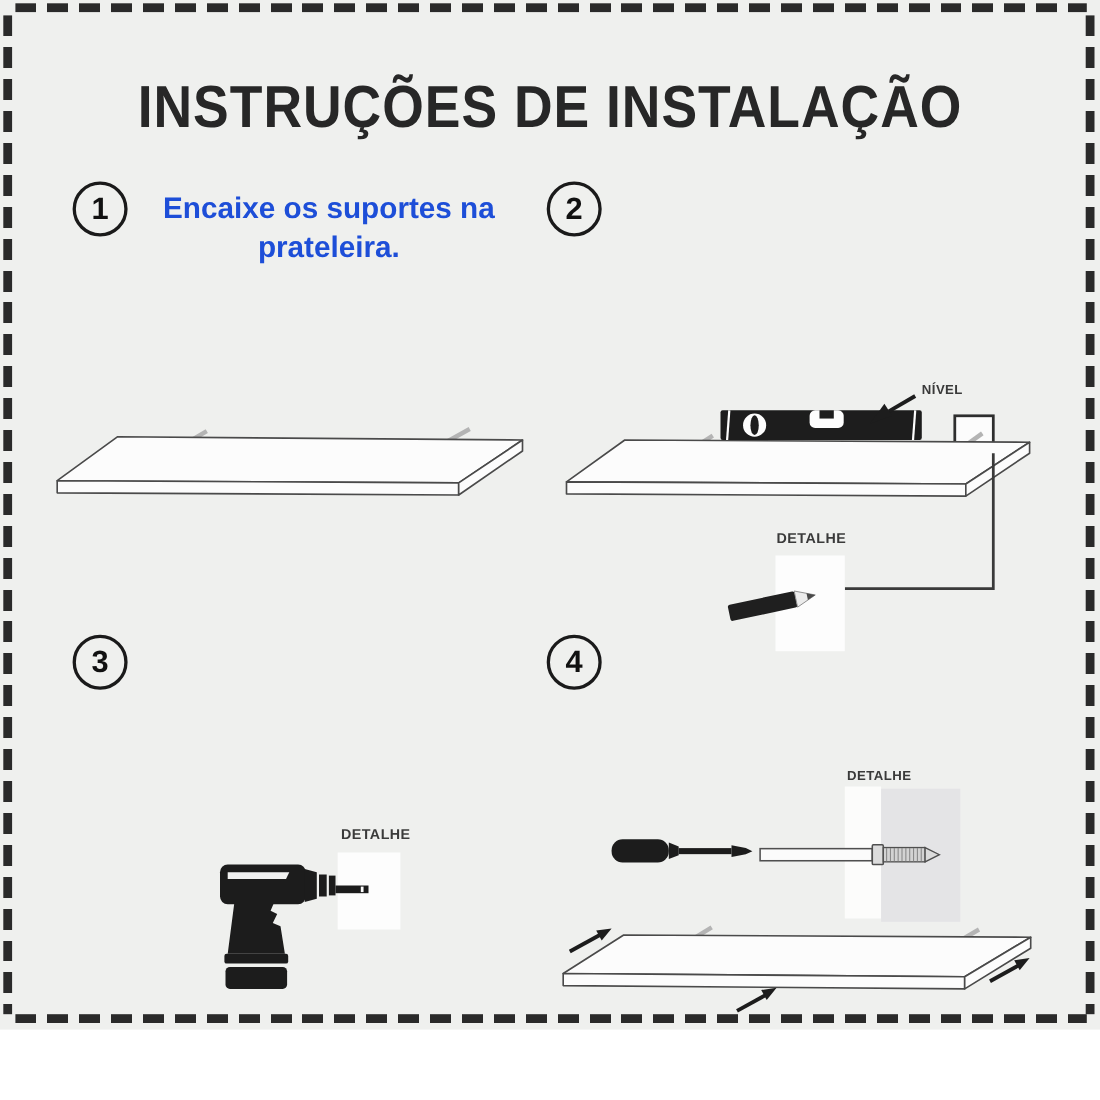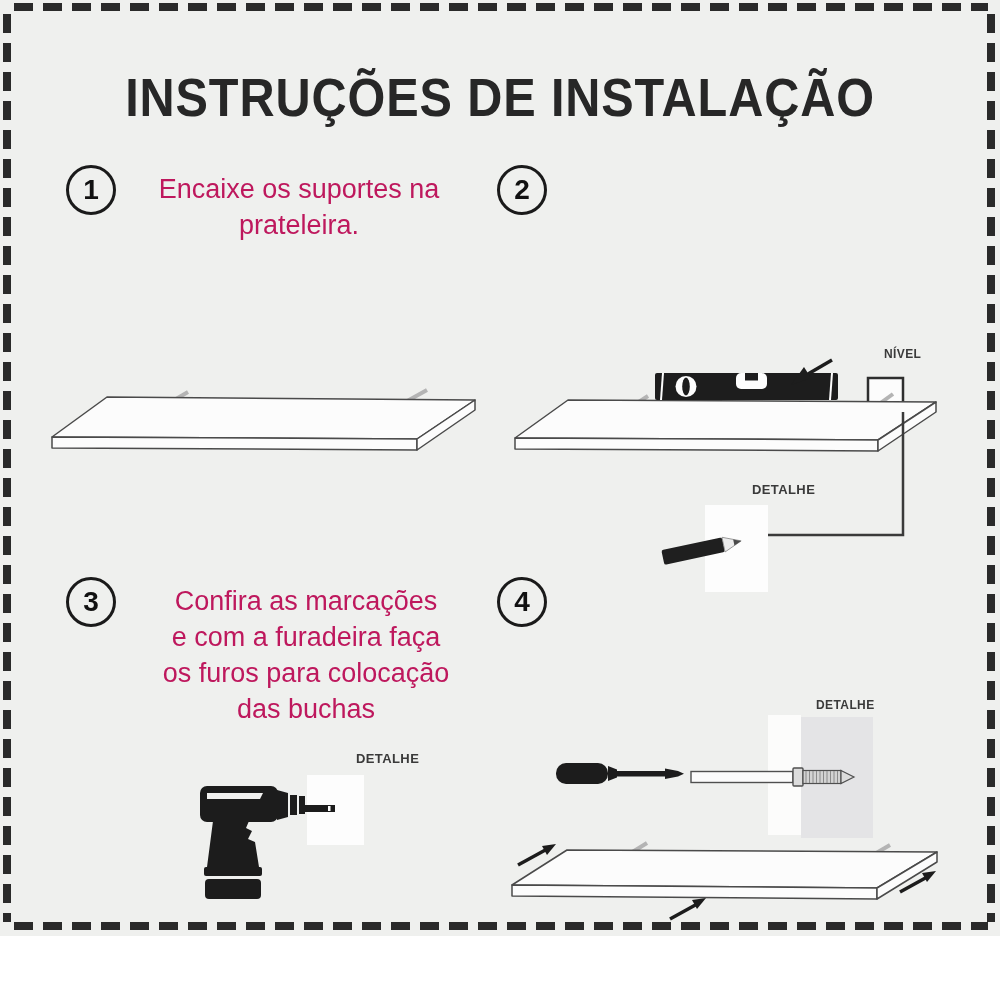--- a/index.html
+++ b/index.html
@@ -24,33 +24,34 @@
   }
 
   .step { position:absolute; display:flex; align-items:flex-start; }
   .step-circle {
     flex:none; width:44px; height:44px; border:3.5px solid #1a1a1a; border-radius:50%;
     display:flex; align-items:center; justify-content:center;
     font-size:28px; font-weight:700; color:#111; background:transparent;
   }
   .step-text {
     margin-top:6px; margin-left:16px;
-    font-size:27px; line-height:36px; color:#be185d;
+    font-size:27px; line-height:36px; color:#1d4ed8;
     white-space:pre-line;
+    font-weight:bold;
   }
   .center { text-align:center; }
   .step-1 { left:66px; top:165px; } .step-1 .step-text { width:334px; }
   .step-2 { left:497px; top:165px; } .step-2 .step-text { width:430px; }
   .step-3 { left:66px; top:577px; } .step-3 .step-text { width:348px; }
   .step-4 { left:497px; top:577px; } .step-4 .step-text { width:352px; }
 
   .illus { position:absolute; }
   .small-label {
     position:absolute; font-size:13px; font-weight:600; letter-spacing:0.4px;
-    color:#3a3a3a; white-space:nowrap;margin-left:46px;
+    color:#3a3a3a; white-space:nowrap;
   }
   .swoosh {
     position:absolute; left:726px; top:971px; width:160px; height:15px;
     background:#fbfcfa; border-radius:50%; transform:rotate(-1deg);
   }
 </style>
 </head>
 <body>
 
 <div class="page">
@@ -73,24 +74,20 @@
   <section class="step step-2">
     <div class="step-circle">
       <span>2</span>
     </div>
   </section>
 
   <section class="step step-3">
     <div class="step-circle">
       <span>3</span>
     </div>
-    <div class="step-text center">Confira as marcações
-e com a furadeira faça
-os furos para colocação
-das buchas</div>
   </section>
 
   <section class="step step-4">
     <div class="step-circle">
       <span>4</span>
     </div>
   </section>
 
   <svg class="illus" style="left:50px; top:385px;" width="430" height="78" viewBox="0 0 430 78">
     <g>

